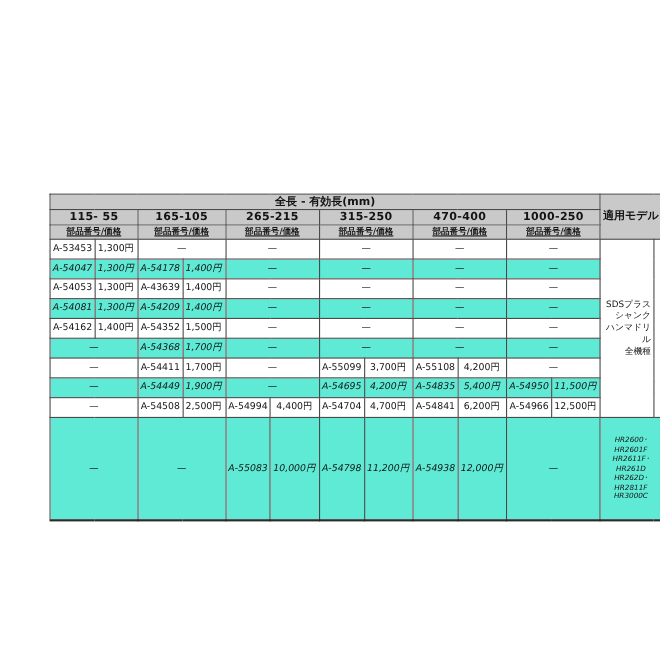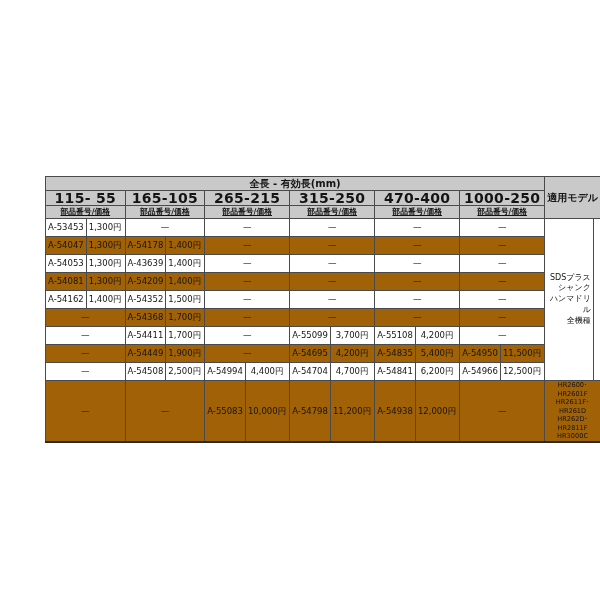--- a/index.html
+++ b/index.html
@@ -8,35 +8,35 @@
   table.catalog{position:absolute;left:45px;top:176px;border-collapse:collapse;
     table-layout:fixed;border:1px solid #3c3c3c;border-bottom:2px solid #2a2a2a;}
   col.c-part{width:40px;}
   col.c-price{width:32px;}
   col.c-model{width:74px;}
   col.c-sliver{width:9px;}
   th,td{border:1px solid #4a4a4a;padding:0 2px;margin:0;overflow:hidden;
     white-space:nowrap;color:#141414;font-size:8.5px;line-height:1;}
   tr.hdr th{background:#c9c9c9;font-weight:bold;text-align:center;}
   tr.r-title th{height:13px;font-size:10px;}
-  tr.r-sizes th{height:13px;font-size:14px;letter-spacing:0.3px;}
+  tr.r-sizes th{height:13px;font-size:10px;letter-spacing:0.3px;}
   tr.r-sub th{height:12px;font-size:7.8px;text-decoration:underline;}
   th.model-hdr{font-size:9.5px;}
   tr.data{height:18px;}
   tr.data td{background:#ffffff;}
-  tr.data.alt td{background:#a16207;}
+  tr.data.alt td{background:#5eead4;font-style:italic;}
   td.part{text-align:center;}
   td.price{text-align:center;padding-right:3px;}
   td.dash{text-align:center;color:#222;}
   td.model-note{background:#ffffff !important;text-align:right;font-size:8px;
     line-height:1.35;white-space:normal;vertical-align:middle;}
   td.sliver{background:#ffffff !important;}
   tr.r-last{height:34px;}
   td.model-list{text-align:center;font-size:6.6px;line-height:1.3;
-    white-space:normal;vertical-align:middle;padding:0 1px;}
+    white-space:normal;vertical-align:middle;padding:16px 1px;}
 </style>
 </head>
 <body>
 
 <div class="page">
   <table class="catalog">
     <colgroup>
       <col class="c-part">
         <col class="c-price">
       <col class="c-part">

